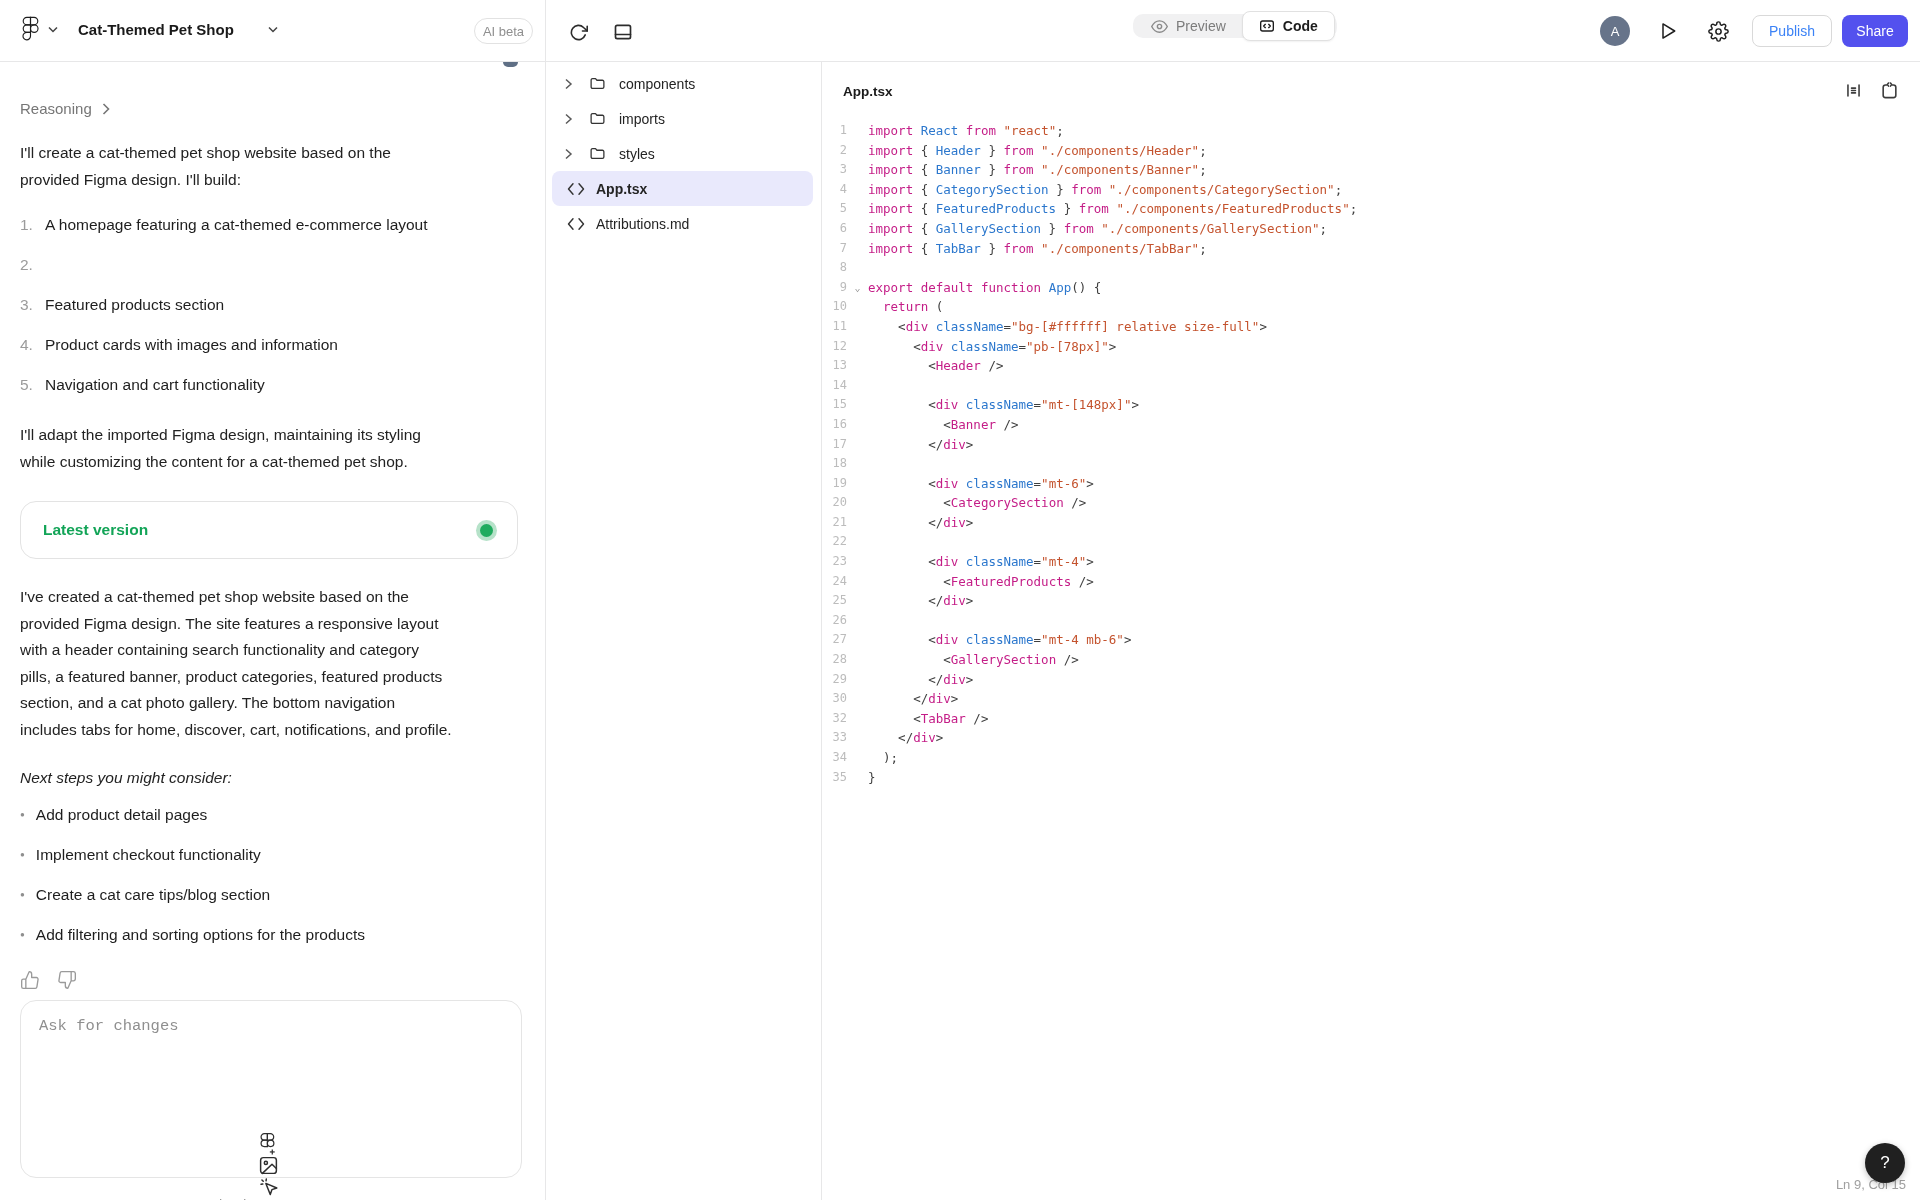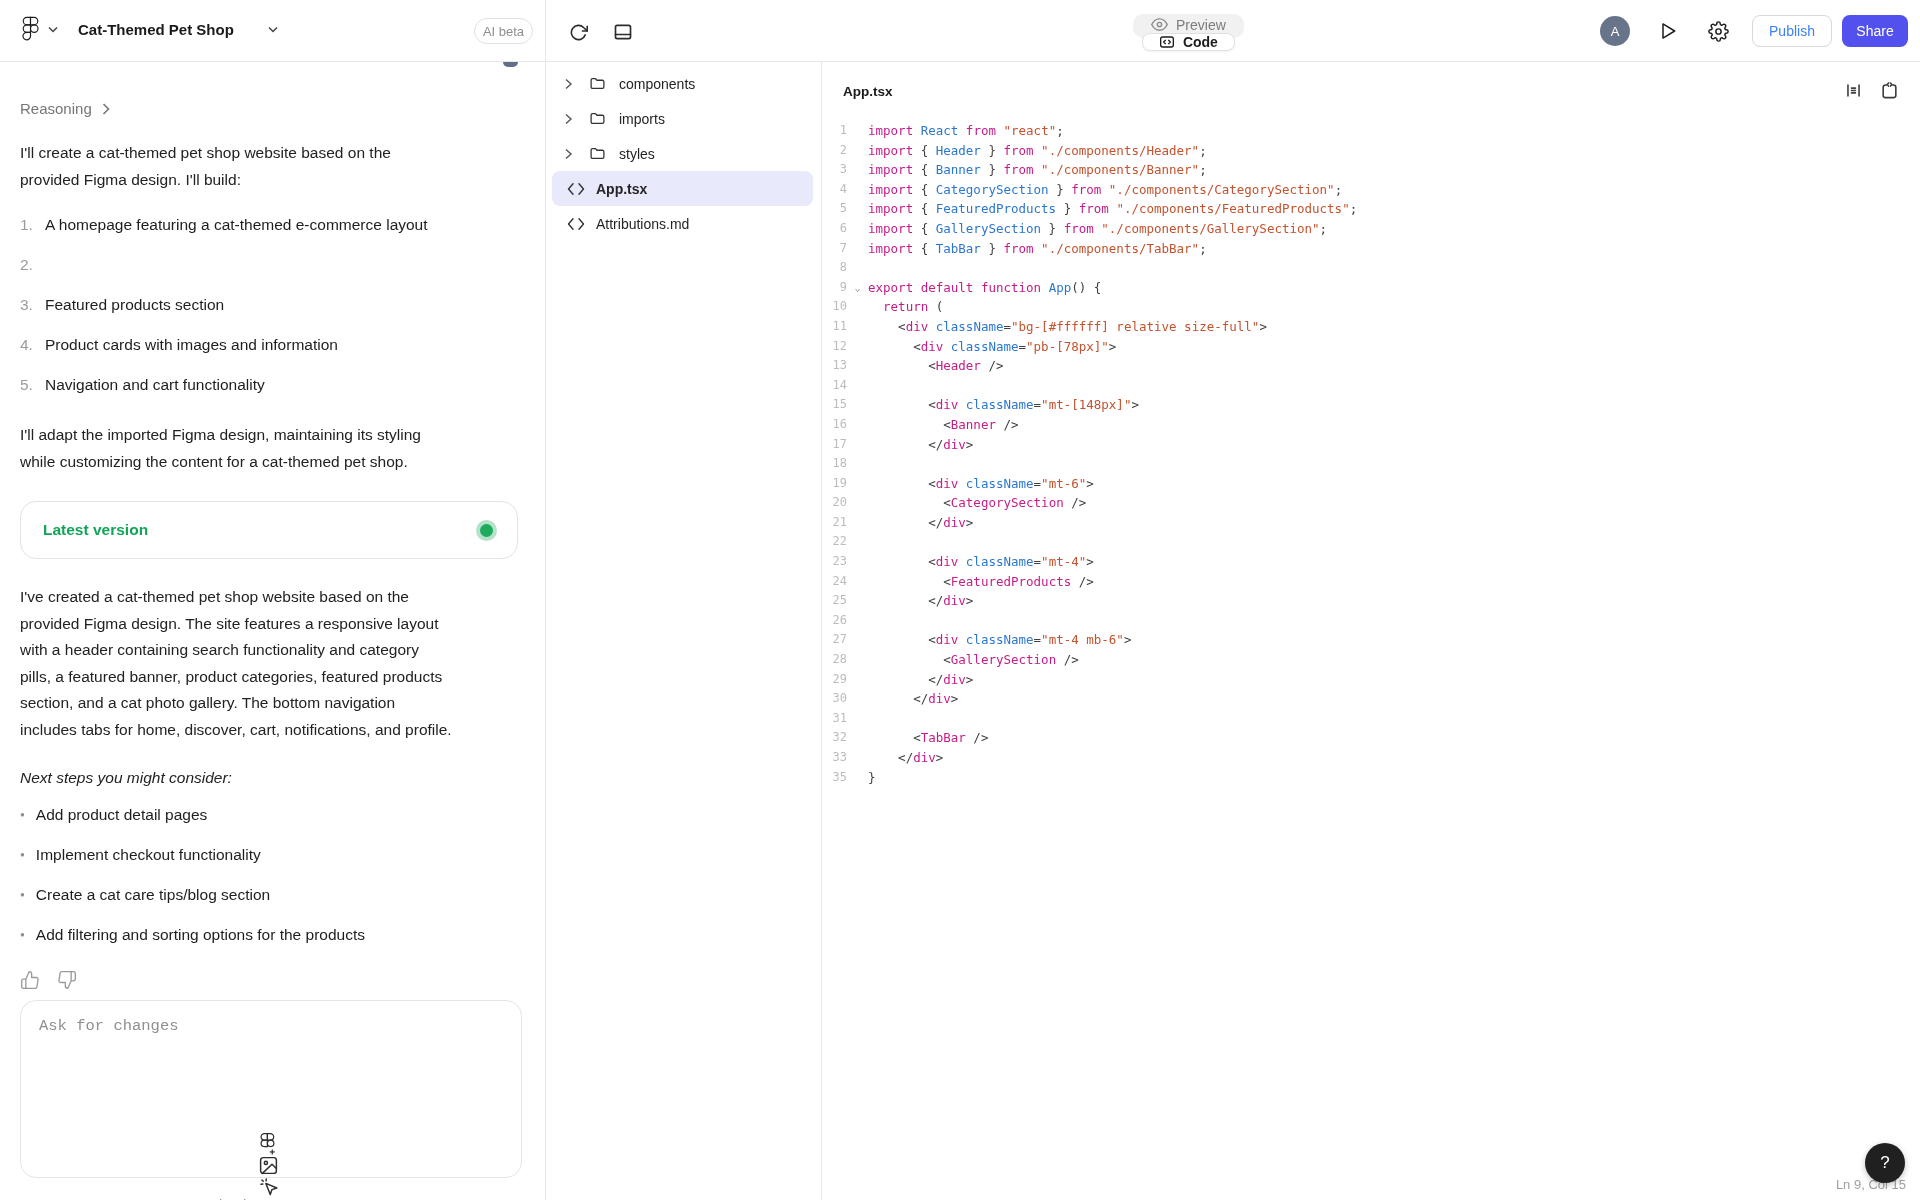--- a/index.html
+++ b/index.html
@@ -14,21 +14,21 @@
   .proj-title { position:absolute; left:78px; top:21px; font-size:15px; font-weight:700; color:#1a1a1a; }
   .title-chev { position:absolute; left:268px; top:26px; }
   .ai-badge { position:absolute; left:474px; top:18px; width:59px; height:26px; border:1px solid #e2e2e2;
     border-radius:13px; display:flex; align-items:center; justify-content:center;
     font-size:13px; color:#8f8f8f; background:#fff; }
   .tb-divider { position:absolute; left:545px; top:0; width:1px; height:62px; background:#e7e7e8; }
   .icon-btn { position:absolute; top:20px; width:24px; height:24px; display:flex; align-items:center;
     justify-content:center; cursor:pointer; color:#2c2c2c; }
 
   .seg-wrap { position:absolute; left:1133px; top:14px; height:24px; background:#f1f1f2;
-    border-radius:10px; display:flex; align-items:center; padding:2px;flex-direction:column; }
+    border-radius:10px; display:flex; align-items:center; padding:2px; }
   .seg { display:flex; align-items:center; gap:8px; height:30px; padding:0 16px; border-radius:8px;
     font-size:14px; cursor:pointer; }
   .seg.inactive { color:#7c7c7c; }
   .seg.active { background:#fff; border:1px solid #e1e1e1; color:#1c1c1c; font-weight:600;
     box-shadow:0 1px 2px rgba(0,0,0,0.06); }
 
   .tb-right { position:absolute; right:12px; top:0; height:62px; display:flex; align-items:center; }
   .avatar { width:30px; height:30px; border-radius:50%; background:#67748a; color:#fff;
     display:flex; align-items:center; justify-content:center; font-size:13px; cursor:pointer; margin-right:26px; }
   .tb-ic { width:24px; height:24px; display:flex; align-items:center; justify-content:center;
@@ -541,33 +541,33 @@
         <span class="ln">29</span>
         <span class="fold"></span>
         <span class="src"><span class="tok-p">        &lt;/</span><span class="tok-t">div</span><span class="tok-p">&gt;</span></span>
       </div>
       <div class="cl">
         <span class="ln">30</span>
         <span class="fold"></span>
         <span class="src"><span class="tok-p">      &lt;/</span><span class="tok-t">div</span><span class="tok-p">&gt;</span></span>
       </div>
       <div class="cl">
-        <span class="ln">31</span>
-        <span class="fold"></span>
-        <span class="src"></span>
-      </div>
-      <div class="cl">
         <span class="ln">32</span>
         <span class="fold"></span>
         <span class="src"><span class="tok-p">      &lt;</span><span class="tok-t">TabBar</span><span class="tok-p"> /&gt;</span></span>
       </div>
       <div class="cl">
         <span class="ln">33</span>
         <span class="fold"></span>
         <span class="src"><span class="tok-p">    &lt;/</span><span class="tok-t">div</span><span class="tok-p">&gt;</span></span>
+      </div>
+      <div class="cl">
+        <span class="ln">34</span>
+        <span class="fold"></span>
+        <span class="src"><span class="tok-p">  );</span></span>
       </div>
       <div class="cl">
         <span class="ln">35</span>
         <span class="fold"></span>
         <span class="src"><span class="tok-p">}</span></span>
       </div>
     </div>
 </div>
 
 <div class="status-text">Ln 9, Col 15</div>

